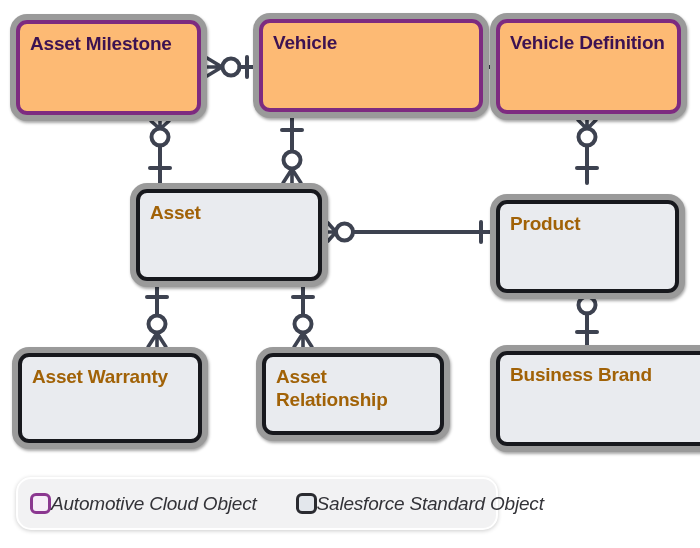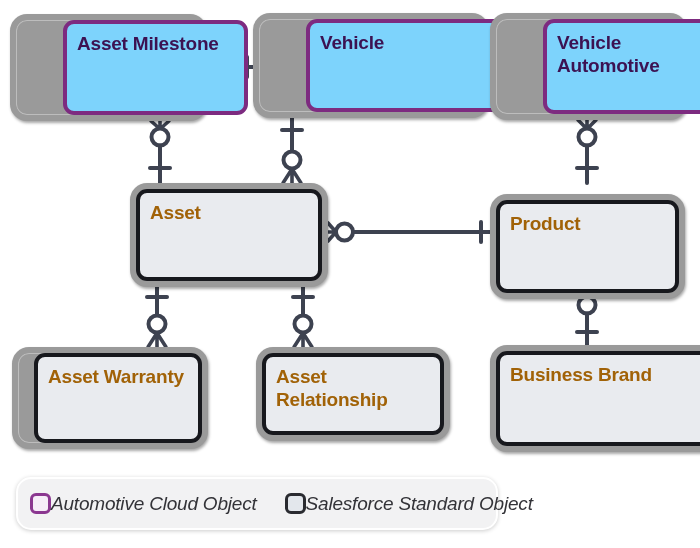--- a/index.html
+++ b/index.html
@@ -14,36 +14,36 @@
   .node{
     position:absolute;box-sizing:border-box;
     border:6px solid #9a9a9a;border-radius:17px;
     box-shadow:1px 2px 3px rgba(0,0,0,0.35), inset 0 0 0 1px rgba(255,255,255,0.35);
     background:#9a9a9a;
   }
   .node-inner{
     box-sizing:border-box;width:100%;height:100%;
     border-radius:11px;border:4px solid;
   }
-  .node.automotive .node-inner{border-color:#7d2b80;background:#7dd3fc;margin-left:47px;}
+  .node.automotive .node-inner{border-color:#7d2b80;background:#fdba74;}
   .node.standard  .node-inner{border-color:#17181d;background:#e9ebef;}
   .node-label{
     display:block;padding:9px 8px 0 10px;
     font-size:19px;font-weight:700;line-height:1.2;letter-spacing:-0.2px;
   }
   .node.automotive .node-label{color:#3c1252;}
   .node.standard  .node-label{color:#a16207;}
   .legend{
     position:absolute;left:16px;top:477px;width:482px;height:53px;box-sizing:border-box;
     display:flex;align-items:center;padding:0 12px;
     background:#f2f2f3;border:2px solid #ffffff;border-radius:15px;
     box-shadow:0 1px 4px rgba(0,0,0,0.2);
   }
   .legend-item{display:flex;align-items:center;}
-  .legend-item + .legend-item{margin-left:12px;padding-left:16px;}
+  .legend-item + .legend-item{margin-left:23px;padding-left:16px;}
   .legend-swatch{
     box-sizing:border-box;width:21px;height:21px;border-radius:6px;border:3px solid;flex:none;
   }
   .legend-swatch.automotive{border-color:#8b3790;background:#f6edf8;}
   .legend-swatch.standard{border-color:#2a2b30;background:#e3e7ec;}
   .legend-label{font-size:19px;font-style:italic;color:#333338;font-weight:500;letter-spacing:-0.2px;white-space:nowrap;}
 </style>
 </head>
 <body>
 
@@ -140,37 +140,37 @@
   </div>
 
   <div class="node automotive" style="left:253px;top:13px;width:236px;height:105px;">
     <div class="node-inner">
       <span class="node-label">Vehicle</span>
     </div>
   </div>
 
   <div class="node automotive" style="left:490px;top:13px;width:197px;height:107px;">
     <div class="node-inner">
-      <span class="node-label">Vehicle Automotive</span>
+      <span class="node-label">Vehicle Definition</span>
     </div>
   </div>
 
   <div class="node standard" style="left:130px;top:183px;width:198px;height:104px;">
     <div class="node-inner">
       <span class="node-label">Asset</span>
     </div>
   </div>
 
   <div class="node standard" style="left:490px;top:194px;width:195px;height:105px;">
     <div class="node-inner">
       <span class="node-label">Product</span>
     </div>
   </div>
 
-  <div class="node standard" style="left:12px;top:347px;width:196px;height:102px;padding-left:16px;">
+  <div class="node standard" style="left:12px;top:347px;width:196px;height:102px;">
     <div class="node-inner">
       <span class="node-label">Asset Warranty</span>
     </div>
   </div>
 
   <div class="node standard" style="left:256px;top:347px;width:194px;height:94px;">
     <div class="node-inner">
       <span class="node-label">Asset Relationship</span>
     </div>
   </div>

